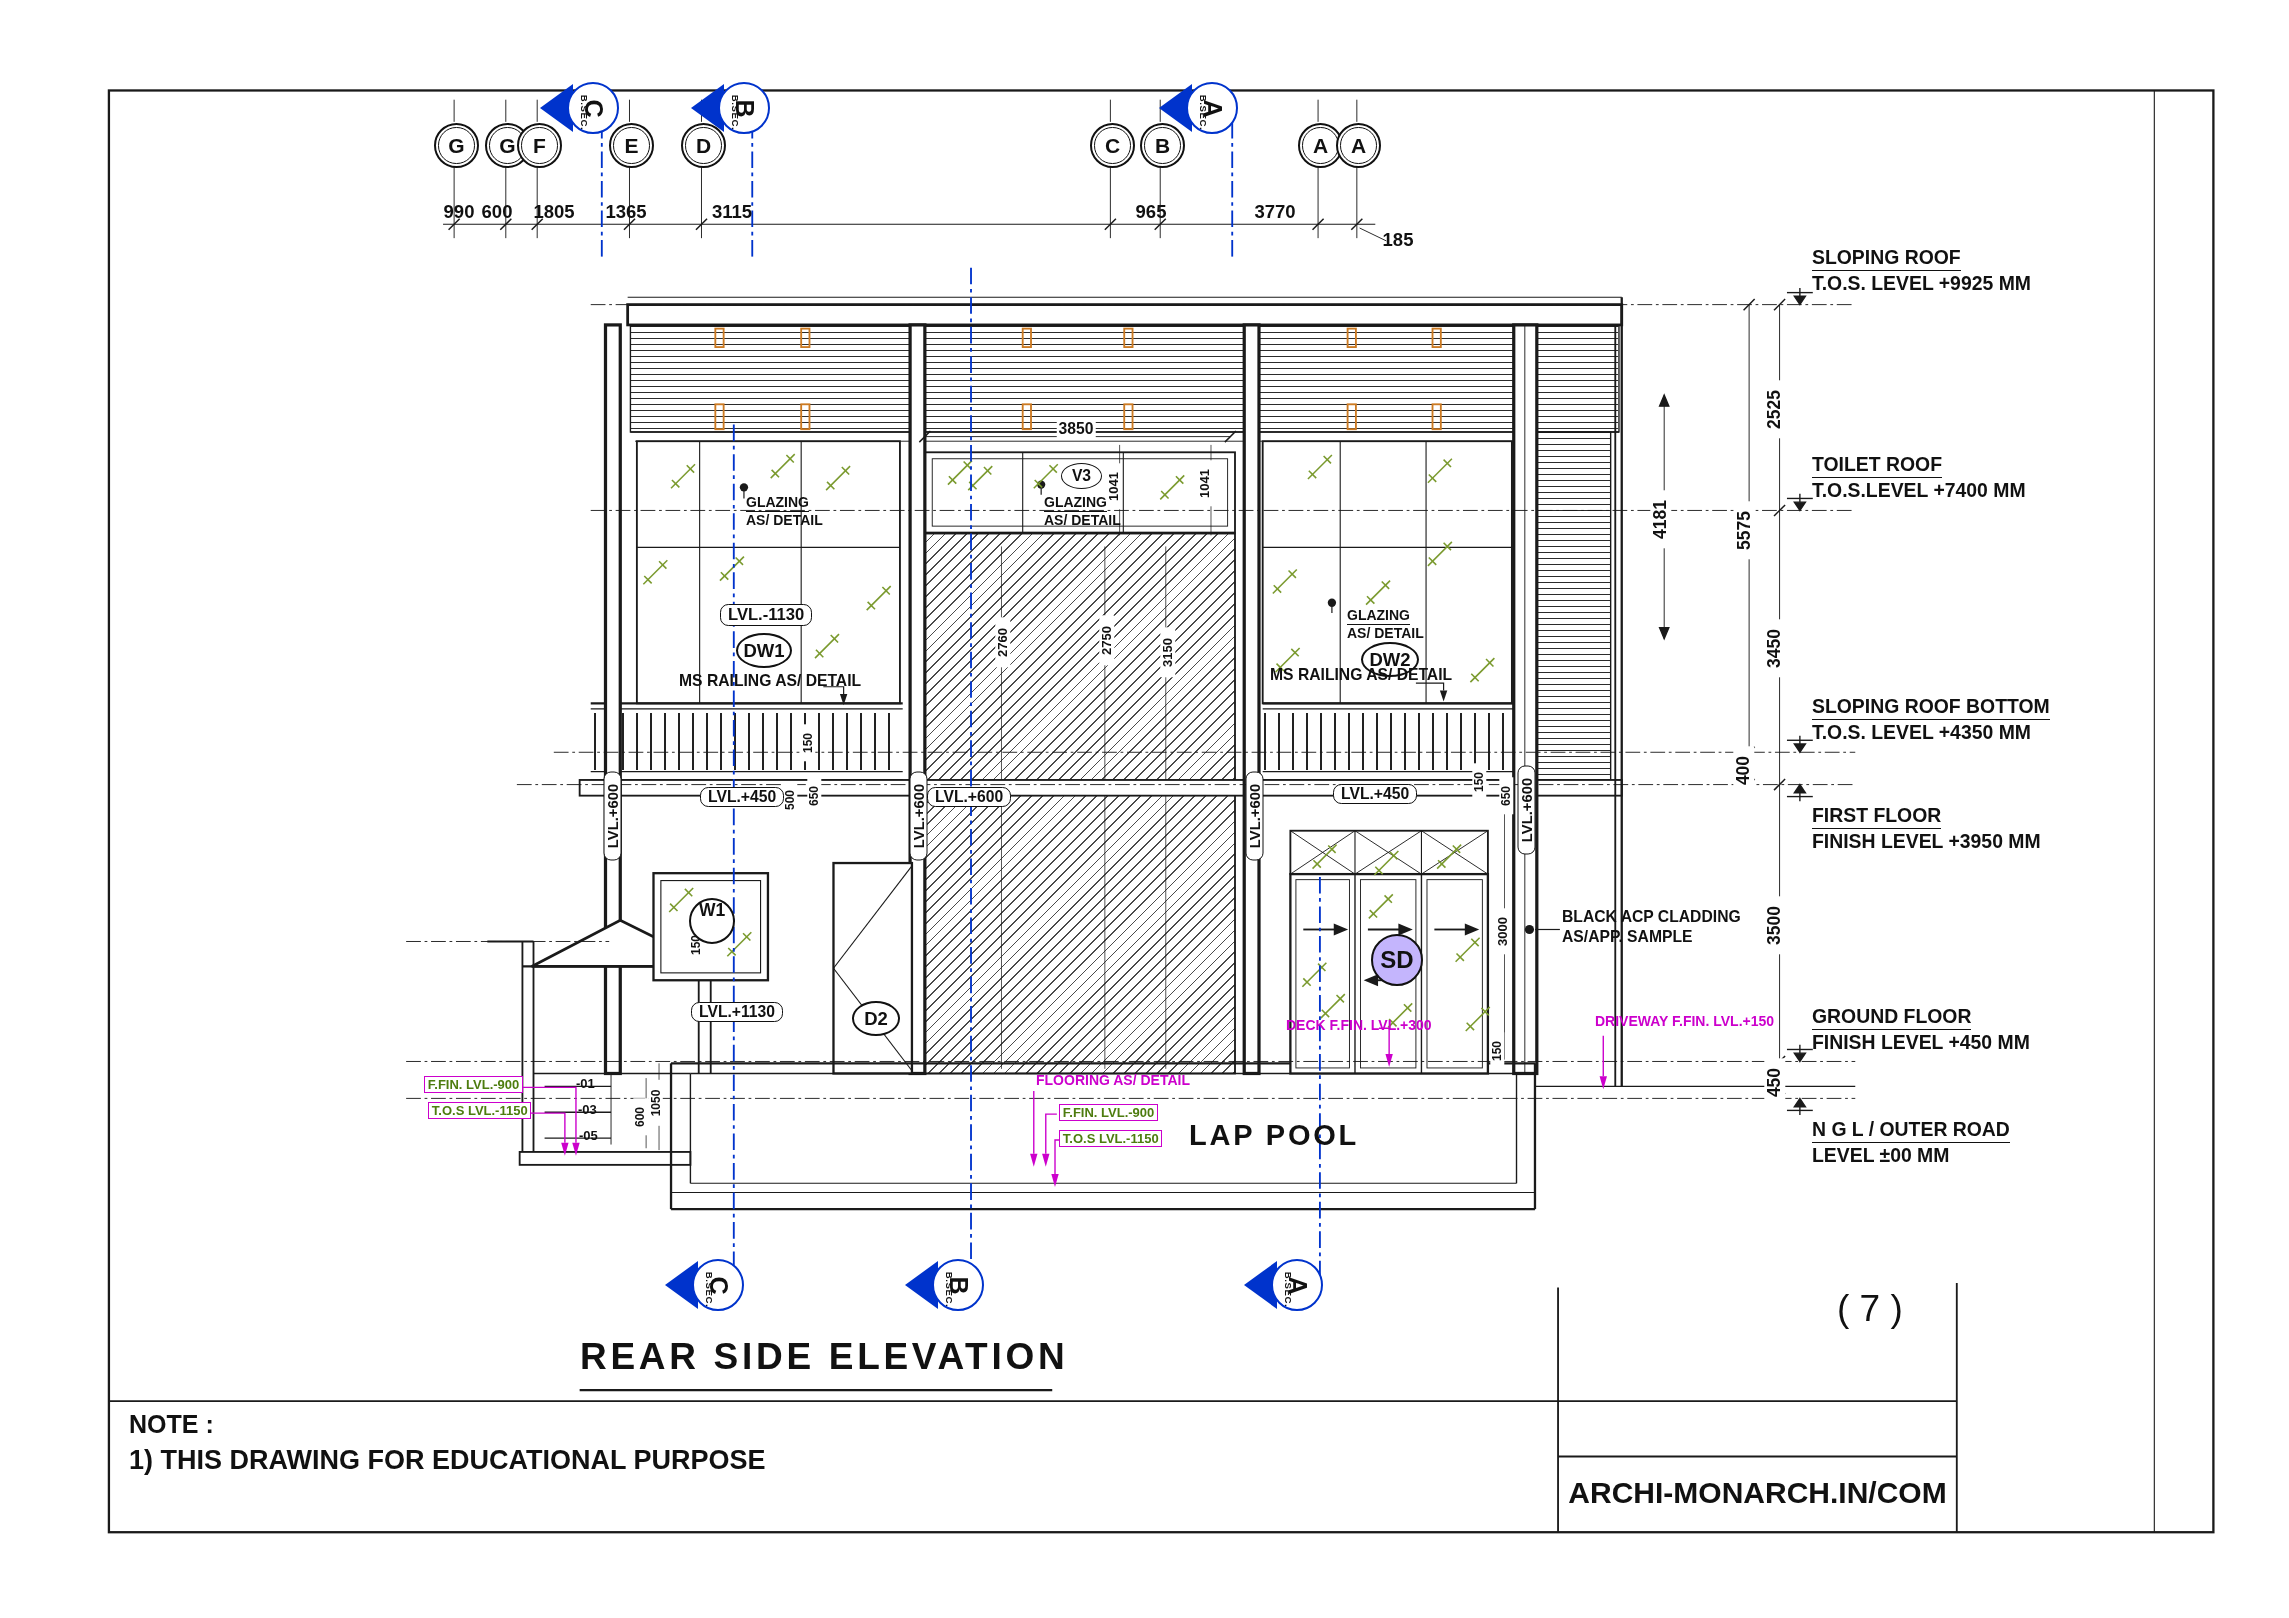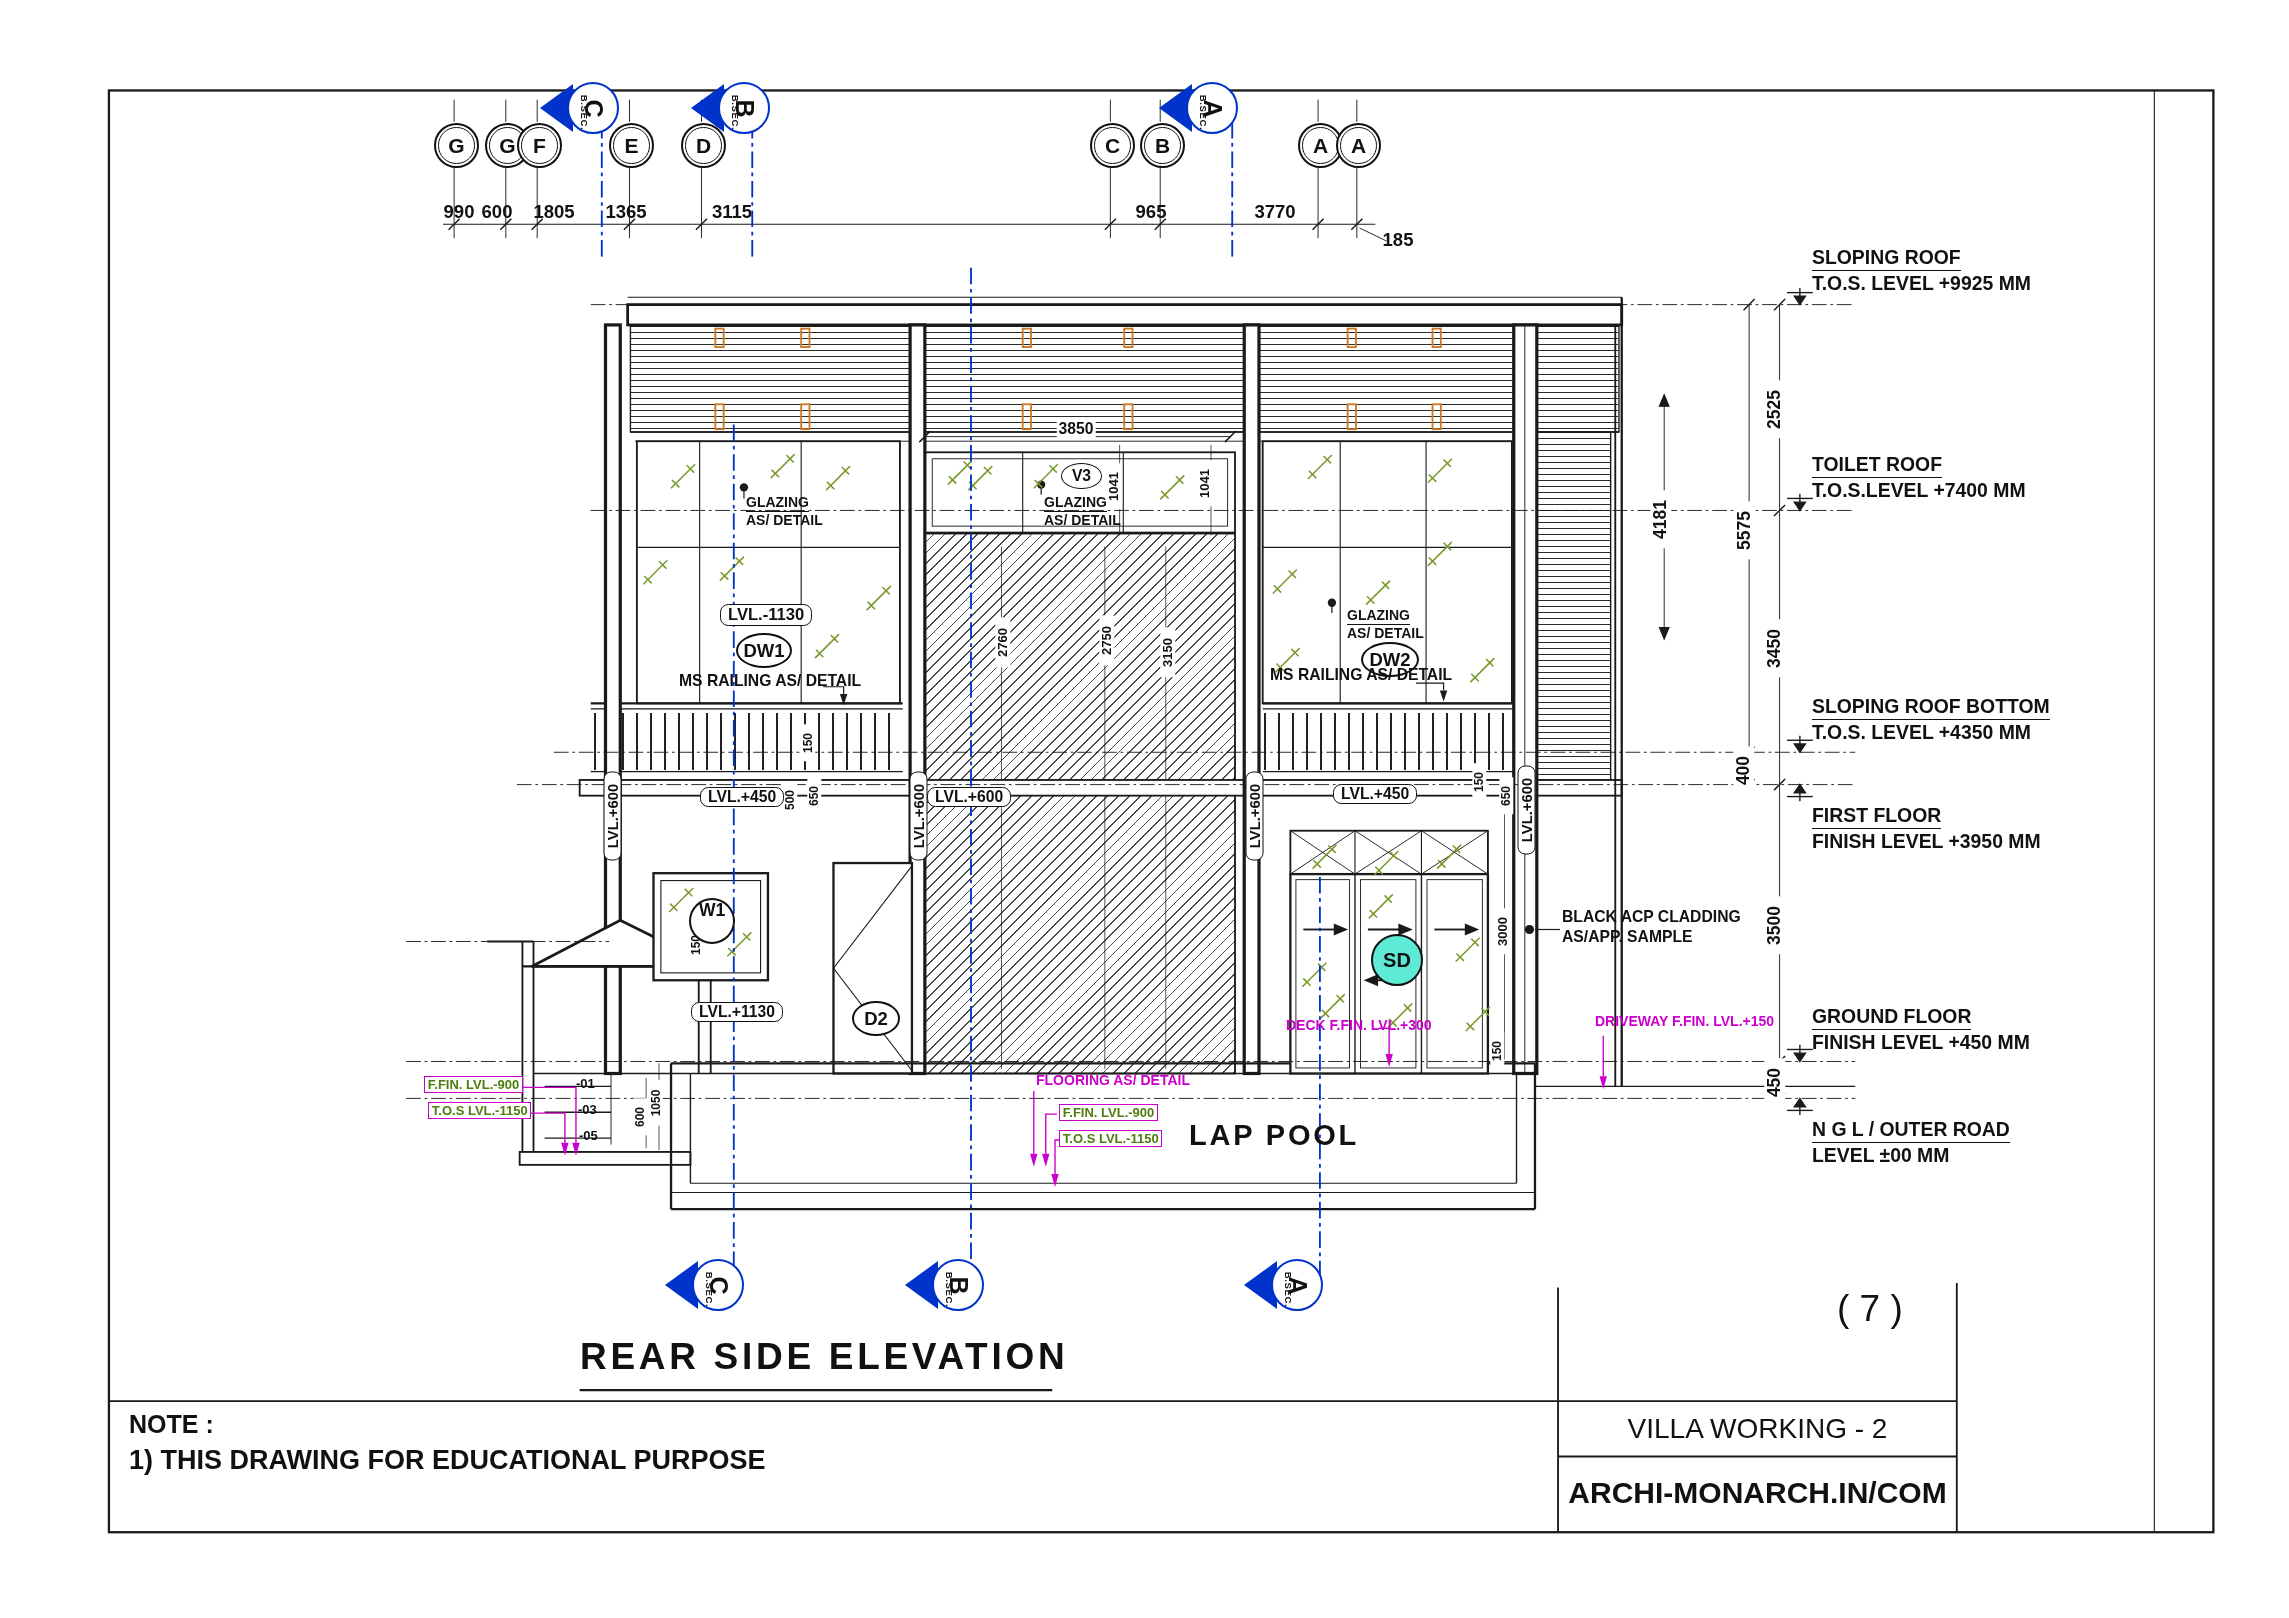--- a/index.html
+++ b/index.html
@@ -495,21 +495,21 @@
     </div>
   <div class="abs" style="left:1361px;top:642px;width:54px;height:31px;border:2.3px solid #111;border-radius:50%;background:#fff;display:flex;align-items:center;justify-content:center;font-weight:bold;font-size:18.5px;">
       <span>DW2</span>
     </div>
   <div class="abs" style="left:1061px;top:463px;width:39px;height:24px;border:1.8px solid #111;border-radius:50%;background:#fff;display:flex;align-items:center;justify-content:center;font-weight:bold;font-size:15.7px;">
       <span>V3</span>
     </div>
   <div class="abs" style="left:689px;top:898px;width:42px;height:42px;border:2.3px solid #111;border-radius:50%;background:#fff;display:flex;align-items:flex-start;justify-content:center;font-weight:bold;font-size:17.5px;">
       <span>W1</span>
     </div>
-  <div class="abs" style="left:1371px;top:934px;width:48px;height:48px;border:2.3px solid #111;border-radius:50%;background:#5eead4;display:flex;align-items:center;justify-content:center;font-weight:bold;font-size:20px;">
+  <div class="abs" style="left:1371px;top:934px;width:48px;height:48px;border:2.3px solid #111;border-radius:50%;background:#c4b5fd;display:flex;align-items:center;justify-content:center;font-weight:bold;font-size:24px;">
       <span>SD</span>
     </div>
   <div class="abs" style="left:852px;top:1001px;width:44px;height:31px;border:2.3px solid #111;border-radius:50%;background:#fff;display:flex;align-items:center;justify-content:center;font-weight:bold;font-size:18.5px;">
       <span>D2</span>
     </div>
 
   <div class="t rbox" style="left:720px;top:604px;font-size:16.6px;">LVL.-1130</div>
   <div class="t rbox" style="left:700px;top:787px;font-size:15.7px;">LVL.+450</div>
   <div class="t rbox" style="left:927px;top:787px;font-size:15.7px;">LVL.+600</div>
   <div class="t rbox" style="left:1333px;top:784px;font-size:15.7px;">LVL.+450</div>
@@ -547,21 +547,18 @@
   <div class="t mag" style="left:1036px;top:1072px;font-size:14px;">FLOORING AS/ DETAIL</div>
   <div class="t magbox" style="left:1059px;top:1104px;font-size:13px;">F.FIN. LVL.-900</div>
   <div class="t magbox" style="left:1059px;top:1130px;font-size:13px;">T.O.S LVL.-1150</div>
   <div class="t mag" style="left:1286px;top:1017px;font-size:14px;">DECK F.FIN. LVL.+300</div>
   <div class="t mag" style="left:1595px;top:1013px;font-size:14px;">DRIVEWAY F.FIN. LVL.+150</div>
 
   <div class="t" style="left:580px;top:1336px;font-size:37px;letter-spacing:3.7px;">REAR SIDE ELEVATION</div>
   <div class="t" style="left:1837px;top:1288px;font-size:37px;font-weight:normal;">( 7 )</div>
   <div class="t" style="left:129px;top:1410px;font-size:25px;">NOTE :</div>
   <div class="t" style="left:129px;top:1445px;font-size:27px;">1) THIS DRAWING FOR EDUCATIONAL PURPOSE</div>
-  <div class="abs" style="left:1558px;top:1401px;width:399px;height:55px;display:flex;align-items:center;justify-content:center;font-size:28px;">
-      <span>VILLA WORKING - 2</span>
-    </div>
   <div class="abs" style="left:1558px;top:1456px;width:399px;height:74px;display:flex;align-items:center;justify-content:center;font-size:30px;font-weight:bold;">
       <span>ARCHI-MONARCH.IN/COM</span>
     </div>
 
 </div>
 
 
 </body></html>

